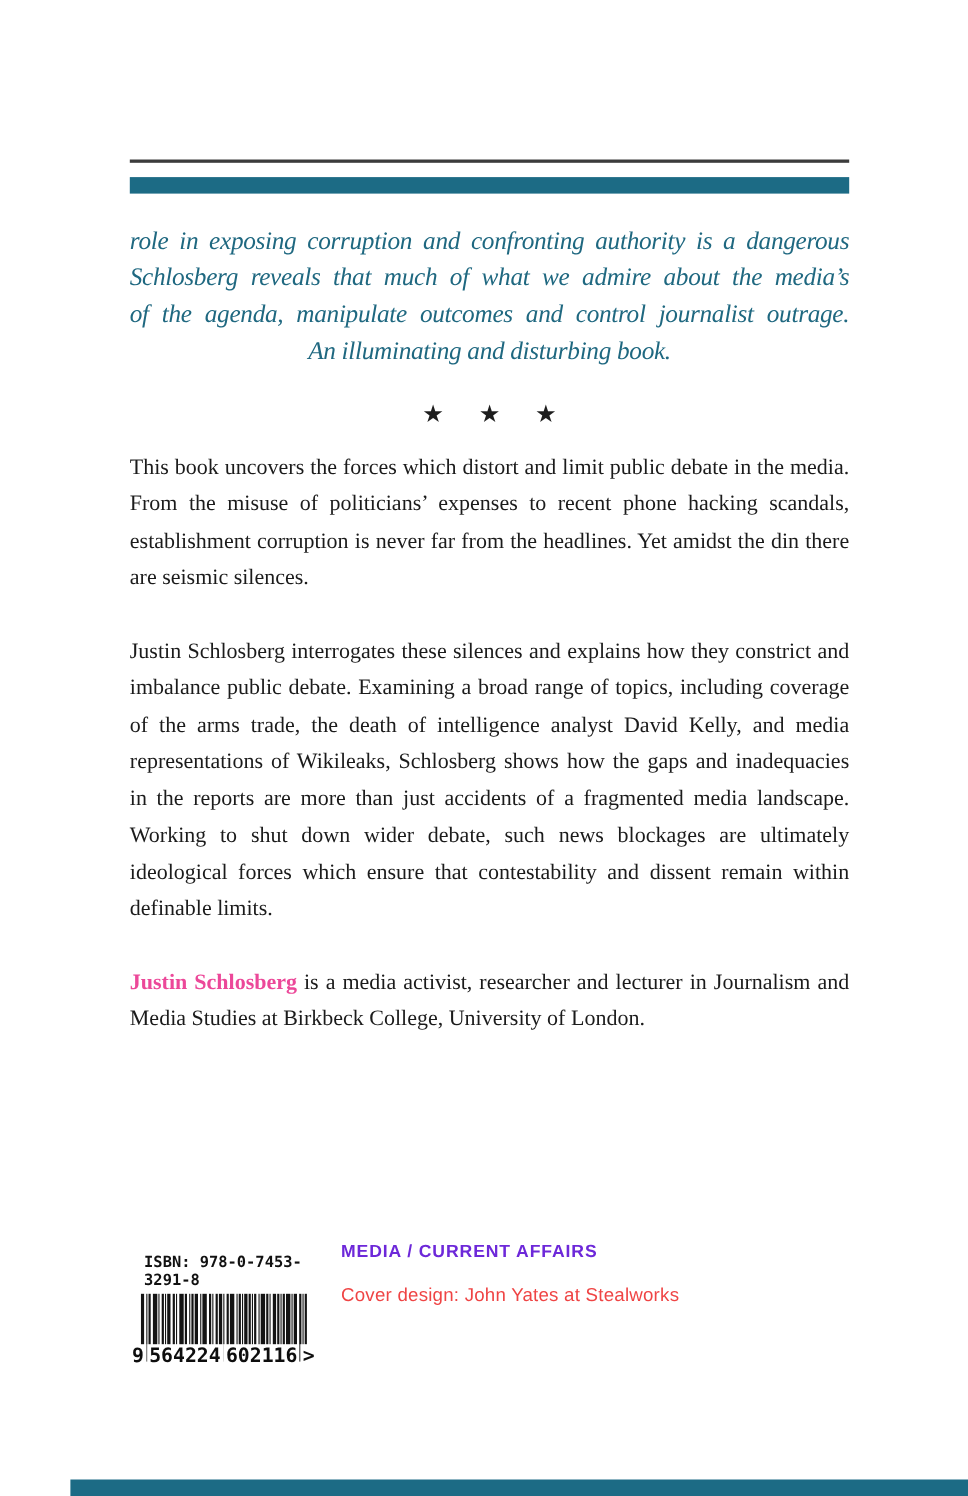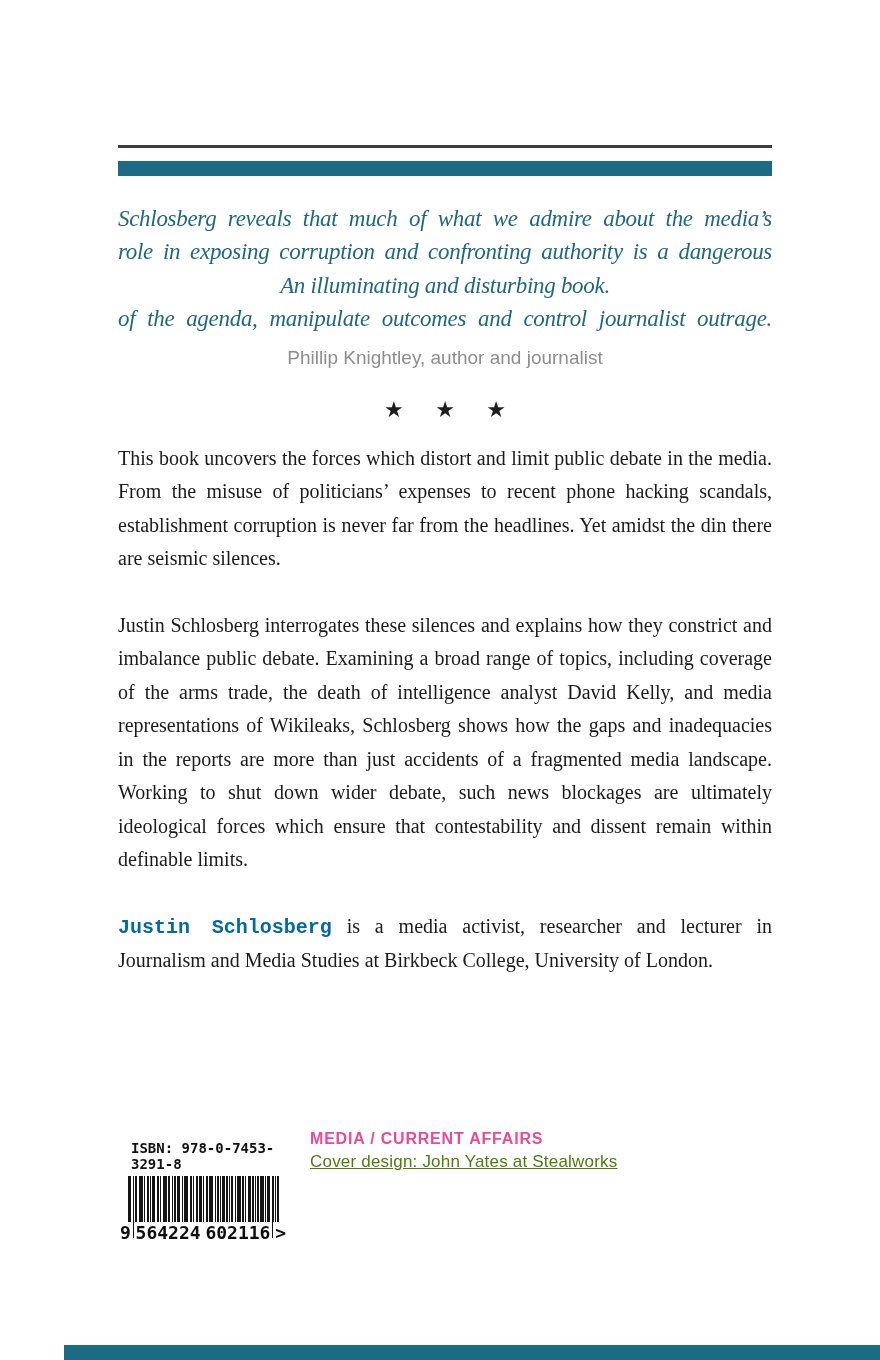--- a/index.html
+++ b/index.html
@@ -21,62 +21,61 @@
   .attribution { margin-top:11px; text-align:center; color:#8e8e8e;
                  font-family:"Liberation Sans", sans-serif; font-size:19px; }
 
   .stars { margin-top:27px; text-align:center; color:#1d1d1d;
            font-size:22px; line-height:27px; }
   .stars span { margin:0 13px; }
 
   .body-para { margin-top:33px; font-size:20px; line-height:33.5px;
                text-align:justify; color:#1b1b1b; }
   .body-para.first { margin-top:19px; }
-  .bio-name { font-weight:bold; color:#0369a1;font-family:Liberation Mono, monospace; }
+  .bio-name { font-weight:bold; color:#ec4899; }
 
   .footer { position:absolute; left:128px; top:1128px; width:560px; }
   .barcode-block { position:absolute; left:0; top:12px; width:160px; }
   .isbn-label { font-family:"DejaVu Sans Mono", monospace; font-weight:bold;
                 font-size:14px; letter-spacing:0px; color:#111; margin-left:3px; }
   .barcode-bars { display:flex; align-items:flex-start; margin-top:4px; height:62px; overflow:hidden; }
   .bcbar { height:62px; background:#141414; flex:0 0 auto; }
   .barcode-digits { display:flex; justify-content:space-between; width:170px;
                     margin:-16px 0 0 -10px; position:relative;
                     font-family:"DejaVu Sans Mono", monospace; font-weight:bold;
                     font-size:18px; color:#0e0e0e; }
   .barcode-digits span { background:#ffffff; padding:0 2px; }
 
   .pub-block { position:absolute; left:182px; top:2px; width:380px;
                font-family:"Liberation Sans", sans-serif; }
-  .category { font-size:16px; font-weight:bold; letter-spacing:0.8px; color:#ec4899; }
-  .cover-design { font-size:17px; margin-top:4px; color:#4d7c0f; letter-spacing:0.2px;text-decoration:underline; }
+  .category { font-size:16px; font-weight:bold; letter-spacing:0.8px; color:#6d28d9; }
+  .cover-design { font-size:17px; margin-top:20px; color:#ef4444; letter-spacing:0.2px; }
   .logo-row { display:flex; align-items:center; margin-top:21px; }
   .logo-circle { width:54px; height:54px; flex:0 0 auto; }
   .wordmark-block { margin-left:9px; }
   .wordmark { font-size:30px; line-height:30px; color:#1e1e1e; }
   .wordmark .bold { font-weight:bold; }
   .website { font-size:16px; color:#1e1e1e; margin-top:1px; }
 
   .bottom-bar { position:absolute; left:64px; right:0; bottom:0; height:15px; background:#1c6b85; }
 </style>
 </head>
 <body>
 
 <div class="content">
   <div class="rule-dark"></div>
   <div class="bar-teal"></div>
 
   <div class="quote">
+    <div class="quote-line">role in exposing corruption and confronting authority is a dangerous</div>
     <div class="quote-line">Schlosberg reveals that much of what we admire about the media’s</div>
-    <div class="quote-line">role in exposing corruption and confronting authority is a dangerous</div>
+    <div class="quote-line">of the agenda, manipulate outcomes and control journalist outrage.</div>
     <div class="quote-line last">An illuminating and disturbing book.</div>
-    <div class="quote-line">of the agenda, manipulate outcomes and control journalist outrage.</div>
   </div>
 
-  <div class="attribution">Phillip Knightley, author and journalist</div>
 
   <div class="stars">
     <span>★</span>
     <span>★</span>
     <span>★</span>
   </div>
 
   <p class="body-para first">This book uncovers the forces which distort and limit public debate in the media. From the misuse of politicians’ expenses to recent phone hacking scandals, establishment corruption is never far from the headlines. Yet amidst the din there are seismic silences.</p>
   <p class="body-para">Justin Schlosberg interrogates these silences and explains how they constrict and imbalance public debate. Examining a broad range of topics, including coverage of the arms trade, the death of intelligence analyst David Kelly, and media representations of Wikileaks, Schlosberg shows how the gaps and inadequacies in the reports are more than just accidents of a fragmented media landscape. Working to shut down wider debate, such news blockages are ultimately ideological forces which ensure that contestability and dissent remain within definable limits.</p>
 

